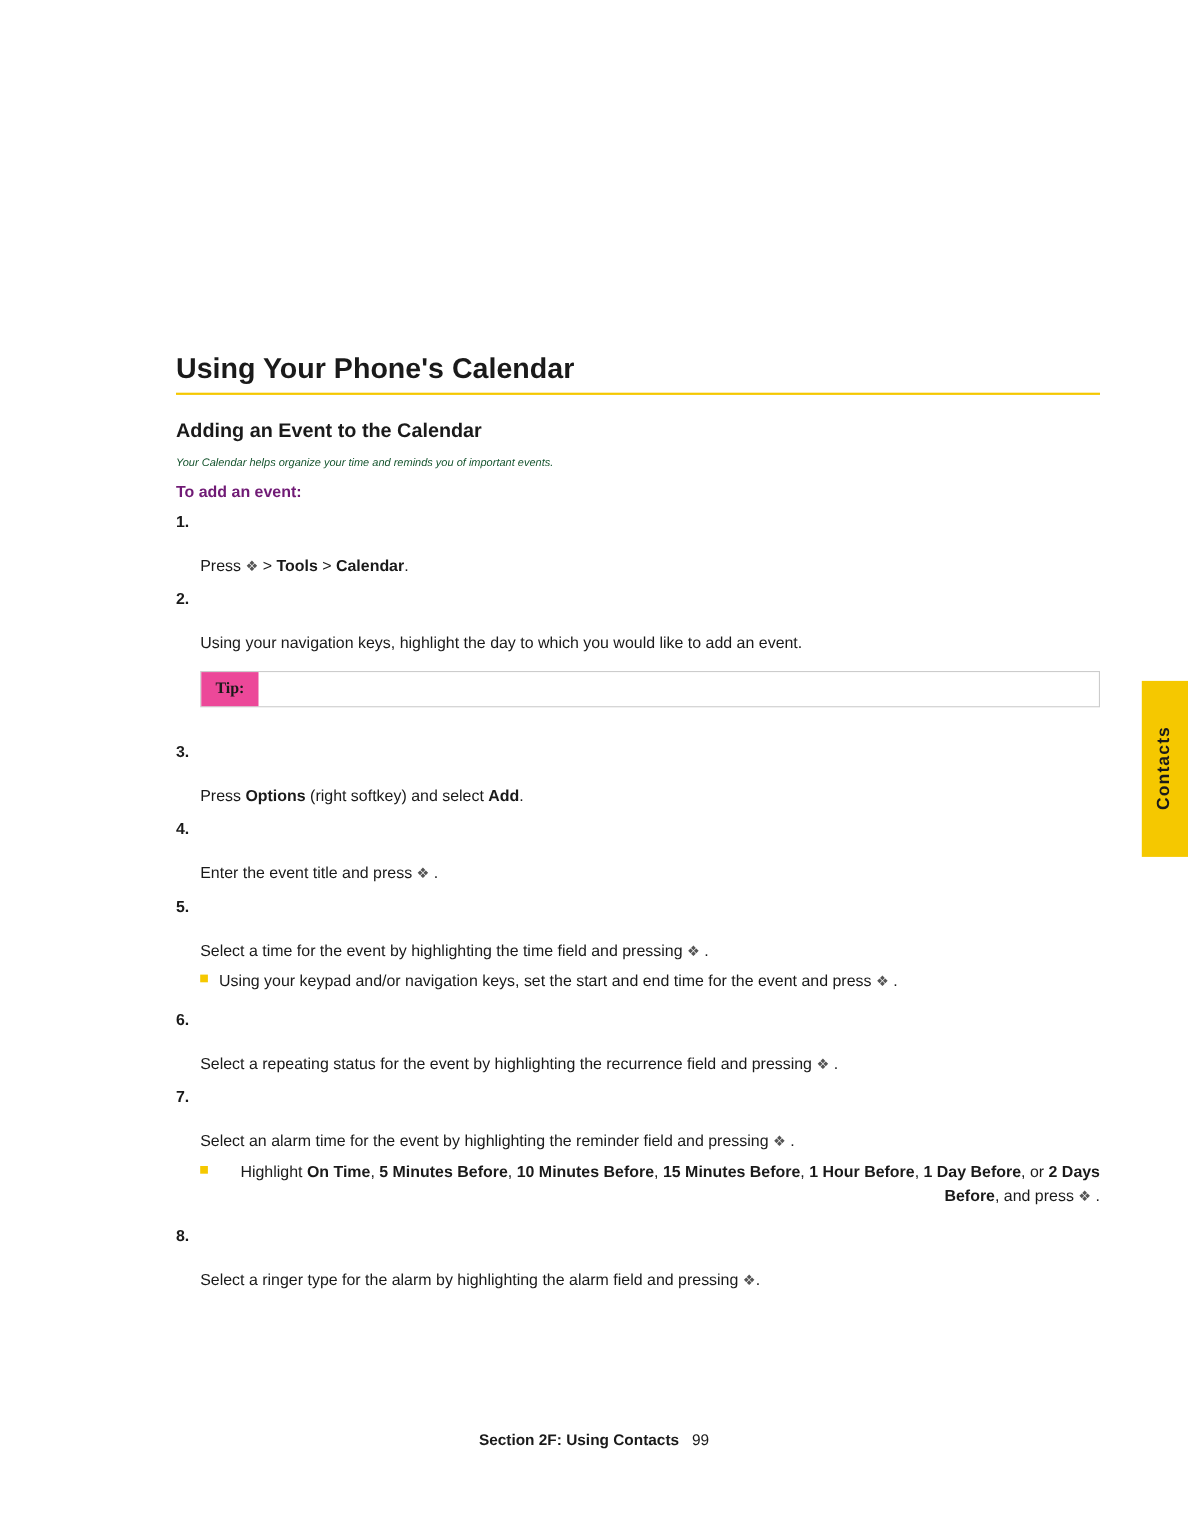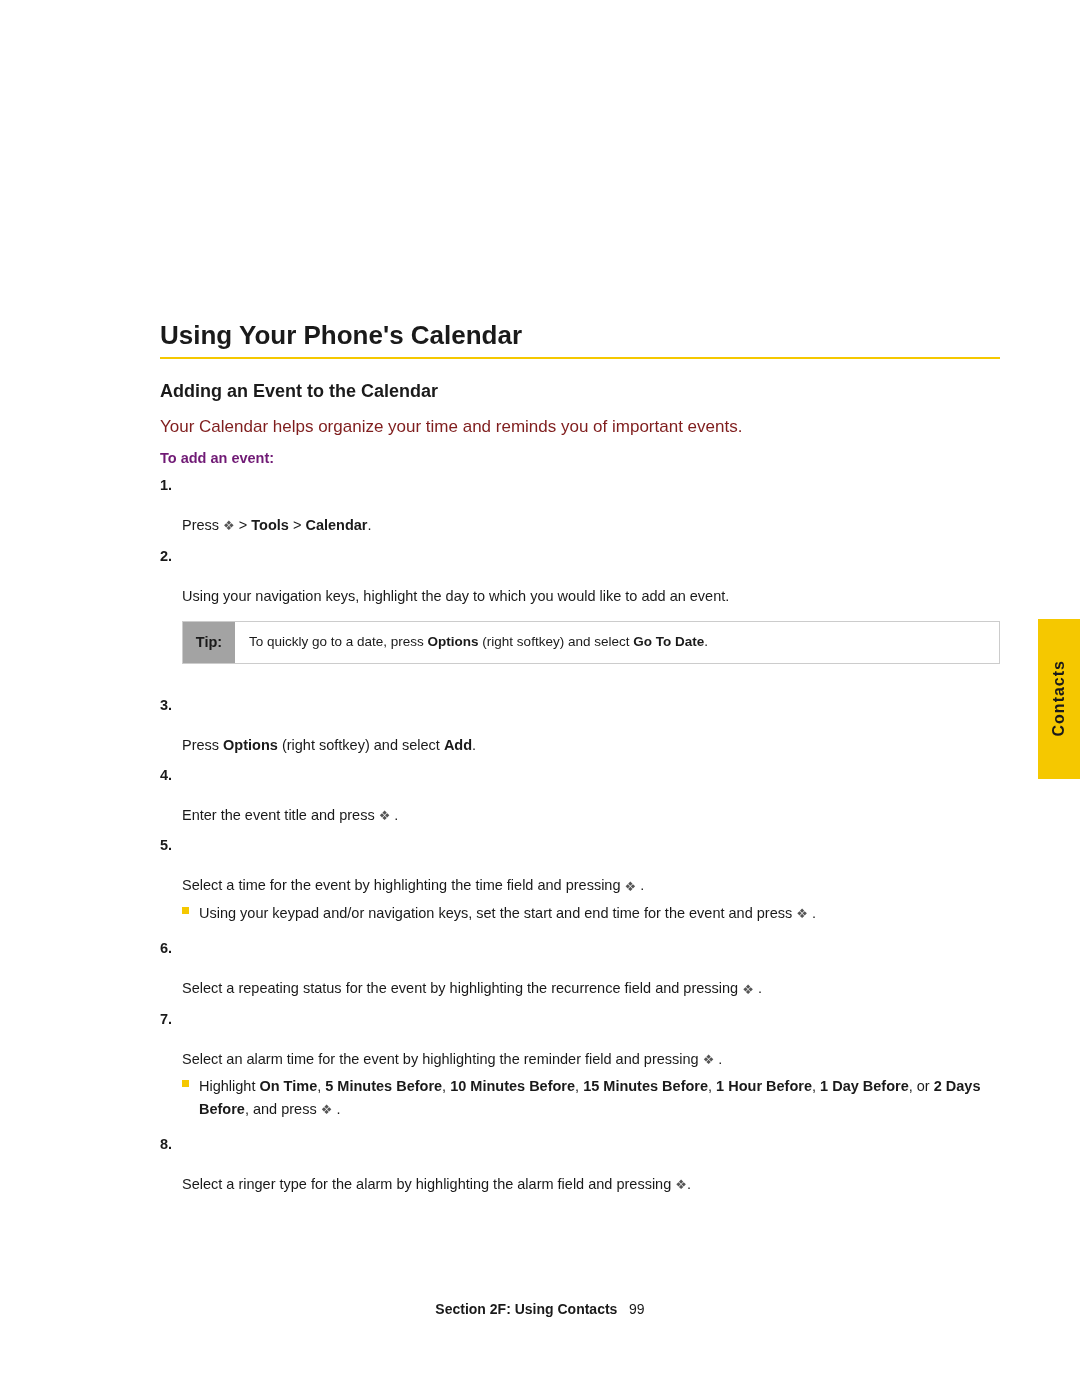--- a/index.html
+++ b/index.html
@@ -74,24 +74,25 @@
     
     .section-heading {
       font-size: 18px;
       font-weight: bold;
       color: #1a1a1a;
       margin-bottom: 12px;
     }
 
     
     .body-text {
-      font-size: 17px;
+      font-size: 10px;
       line-height: 1.55;
-      color: #7f1d1d;
+      color: #14532d;
       margin-bottom: 10px;
+      font-style: italic;
     }
 
     .label-text {
       font-size: 14.5px;
       font-weight: bold;
       color: #701a75;
       margin-bottom: 8px;
     }
 
     
@@ -123,29 +124,30 @@
 
     
     .tip-box {
       display: flex;
       border: 1px solid #cccccc;
       margin: 14px 0 14px 22px;
       background: #ffffff;
     }
 
     .tip-label {
-      background: #a3a3a3;
+      background: #ec4899;
       min-width: 52px;
       display: flex;
       align-items: center;
       justify-content: center;
       font-size: 14.5px;
       font-weight: bold;
       padding: 4px 8px;
       color: #1a1a1a;
+      font-family: Liberation Serif, serif;
     }
 
     .tip-content {
       padding: 10px 14px;
       font-size: 13.5px;
       line-height: 1.5;
       color: #1a1a1a;
     }
 
     
@@ -155,20 +157,21 @@
       margin: 5px 0 0 0;
     }
 
     .sub-list li {
       font-size: 14.5px;
       line-height: 1.55;
       color: #1a1a1a;
       margin-bottom: 5px;
       display: flex;
       align-items: flex-start;
+      text-align: right;
     }
 
     .bullet-square {
       display: inline-block;
       width: 7px;
       height: 7px;
       background: #f5c800;
       margin-right: 10px;
       margin-top: 5px;
       flex-shrink: 0;
@@ -227,23 +230,20 @@
       </li>
 
       <li>
         <span class="step-num">2.</span>
         <span class="step-content">Using your navigation keys, highlight the day to which you would like to add an event.</span>
       </li>
 
       <li style="display:block; margin-left: 0; padding: 0 0 8px 0;">
         <div class="tip-box">
           <div class="tip-label">Tip:</div>
-          <div class="tip-content">
-            To quickly go to a date, press <strong>Options</strong> (right softkey) and select <strong>Go To Date</strong>.
-          </div>
         </div>
       </li>
 
       <li>
         <span class="step-num">3.</span>
         <span class="step-content">Press <strong>Options</strong> (right softkey) and select <strong>Add</strong>.</span>
       </li>
 
       <li>
         <span class="step-num">4.</span>

